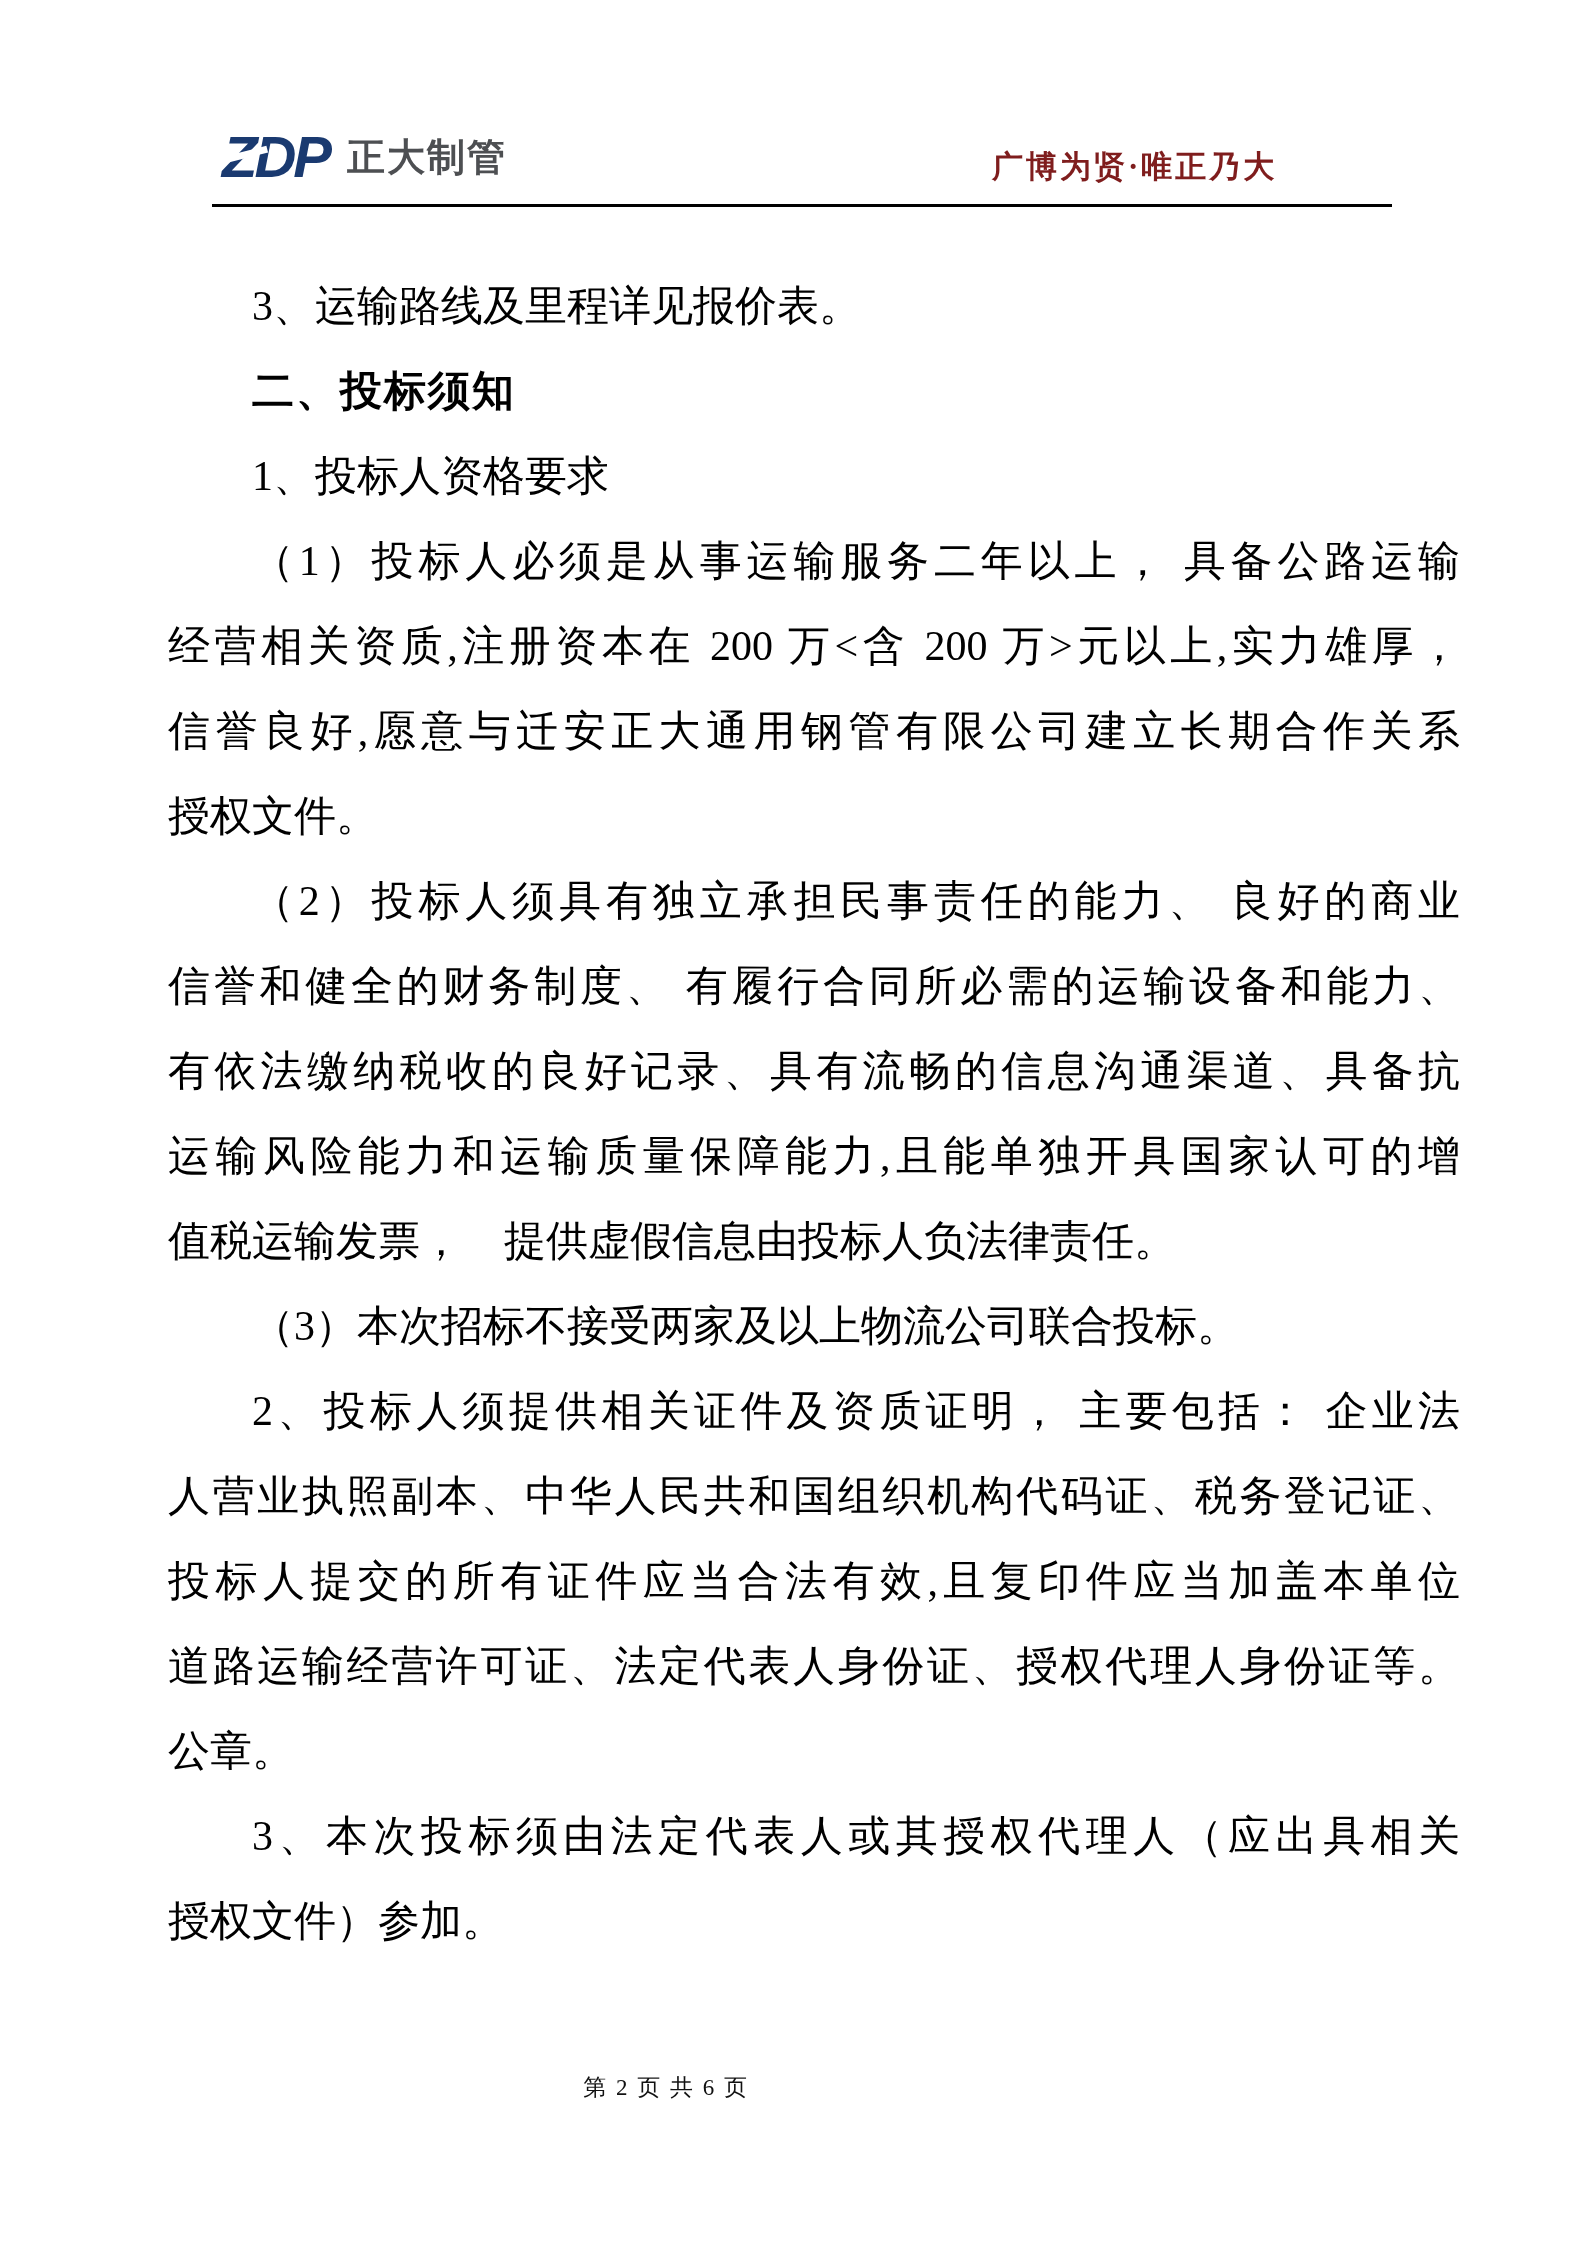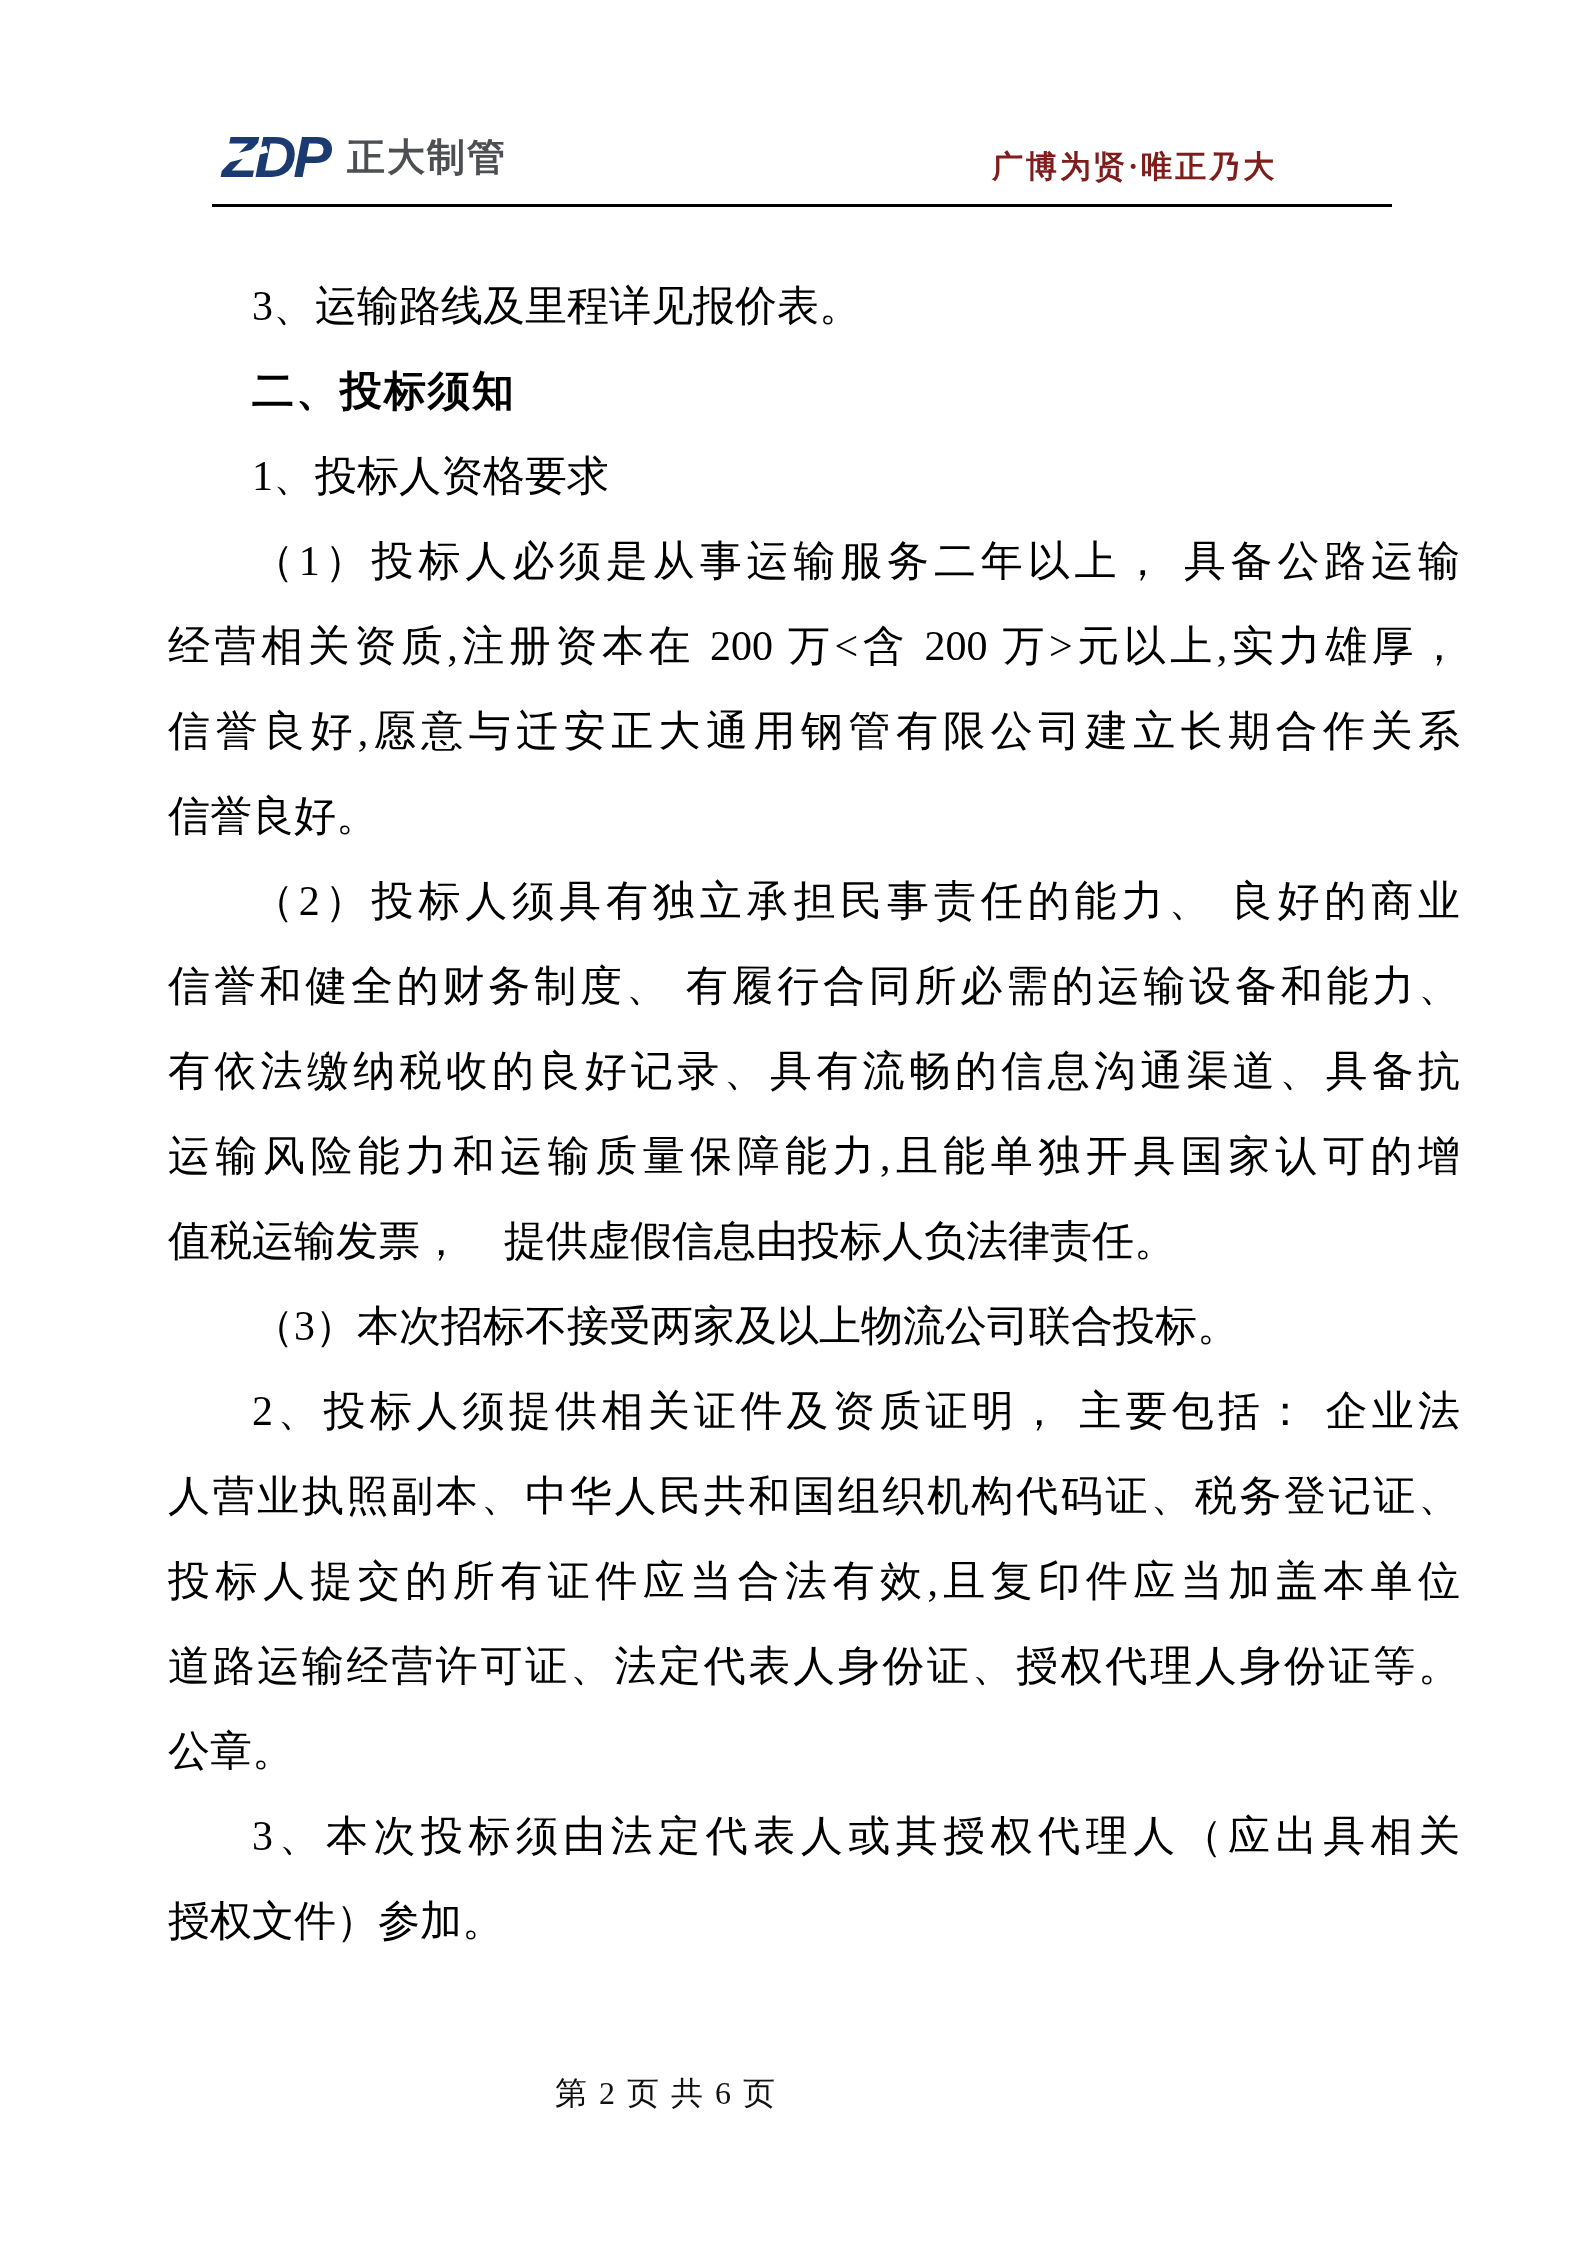--- a/index.html
+++ b/index.html
@@ -86,21 +86,21 @@
   .just { text-align: justify; text-align-last: justify; }
   .bold { font-weight: bold; letter-spacing: 2px; }
 
   
   .footer {
     position: absolute;
     left: 0;
     top: 2072px;
     width: 1332px;
     text-align: center;
-    font-size: 32px;
+    font-size: 23px;
     color: #111111;
     font-family: "Liberation Serif", serif;
     letter-spacing: 2px;
   }
 </style>
 </head>
 <body>
 
 <div class="page">
 
@@ -114,21 +114,21 @@
     <div class="header-rule"></div>
   </div>
 
   <div class="doc-body">
     <div class="ln indent">3、运输路线及里程详见报价表。</div>
     <div class="ln indent bold">二、投标须知</div>
     <div class="ln indent">1、投标人资格要求</div>
     <div class="ln indent just">（1）投标人必须是从事运输服务二年以上， 具备公路运输</div>
     <div class="ln just">经营相关资质,注册资本在 200 万&lt;含 200 万&gt;元以上,实力雄厚，</div>
     <div class="ln just">信誉良好,愿意与迁安正大通用钢管有限公司建立长期合作关系</div>
-    <div class="ln">信誉良好。</div>
+    <div class="ln">授权文件。</div>
     <div class="ln indent just">（2）投标人须具有独立承担民事责任的能力、 良好的商业</div>
     <div class="ln just">信誉和健全的财务制度、 有履行合同所必需的运输设备和能力、</div>
     <div class="ln just">有依法缴纳税收的良好记录、具有流畅的信息沟通渠道、具备抗</div>
     <div class="ln just">运输风险能力和运输质量保障能力,且能单独开具国家认可的增</div>
     <div class="ln">值税运输发票，　提供虚假信息由投标人负法律责任。</div>
     <div class="ln indent">（3）本次招标不接受两家及以上物流公司联合投标。</div>
     <div class="ln indent just">2、投标人须提供相关证件及资质证明， 主要包括： 企业法</div>
     <div class="ln just">人营业执照副本、中华人民共和国组织机构代码证、税务登记证、</div>
     <div class="ln just">投标人提交的所有证件应当合法有效,且复印件应当加盖本单位</div>
     <div class="ln just">道路运输经营许可证、法定代表人身份证、授权代理人身份证等。</div>

